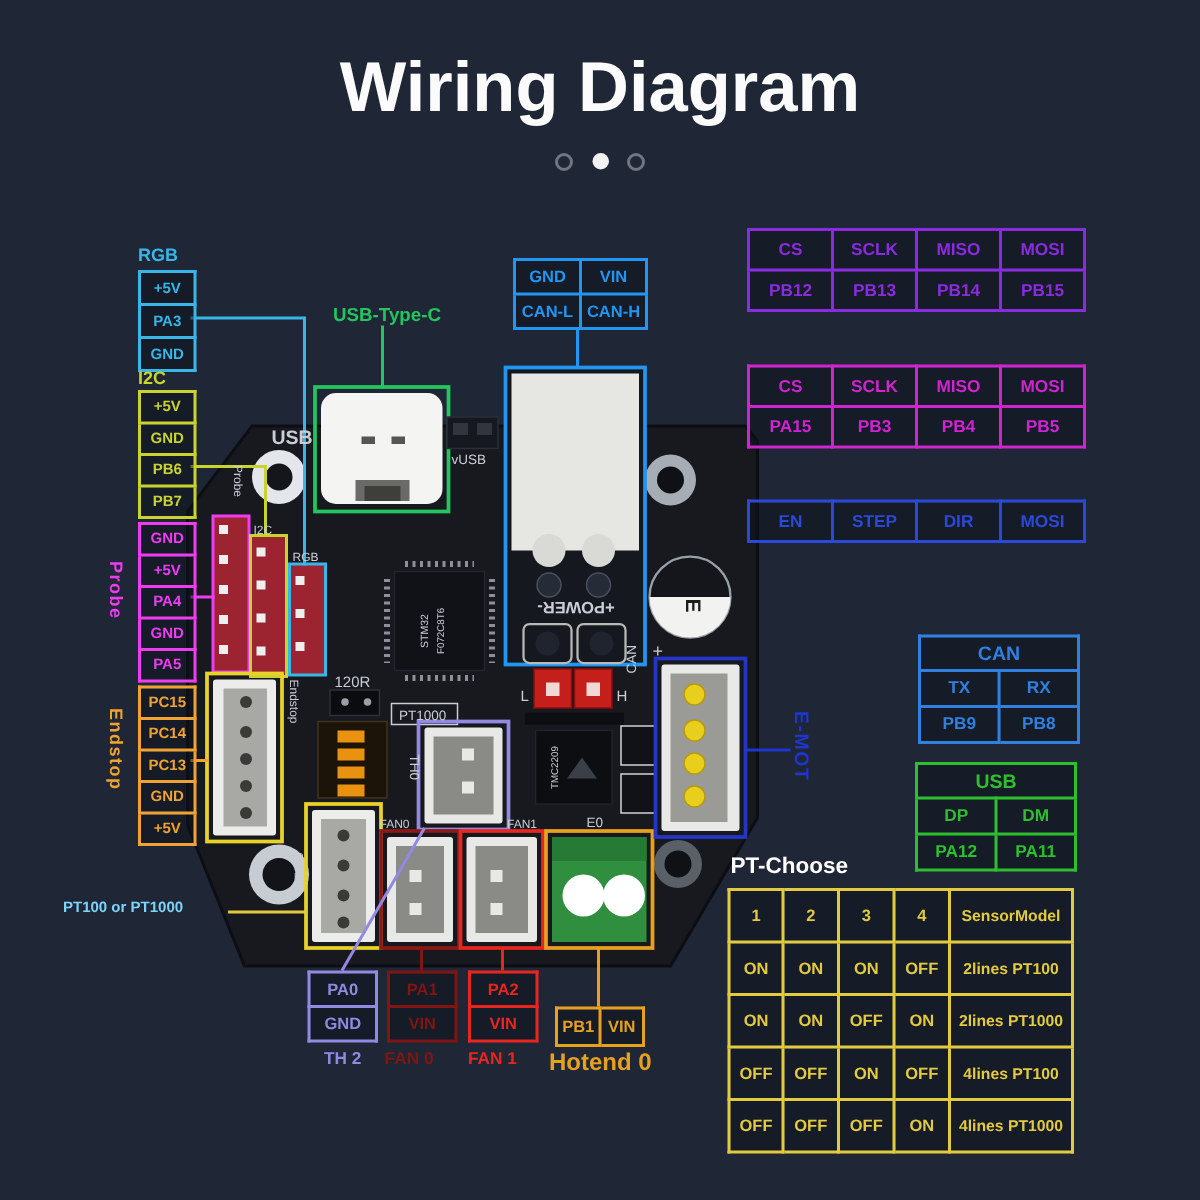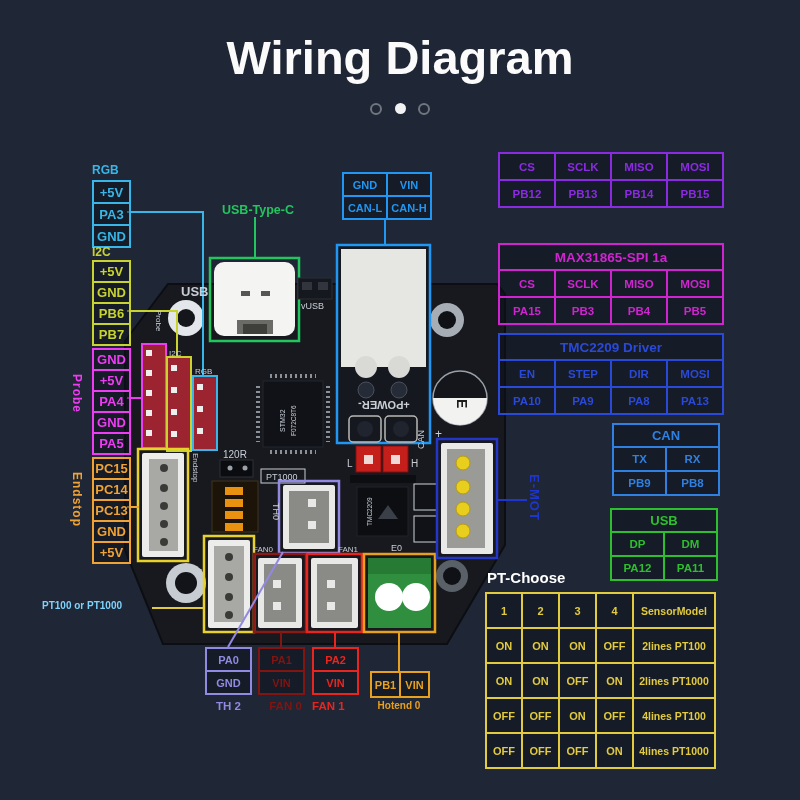--- a/index.html
+++ b/index.html
@@ -13,21 +13,21 @@
   .dot{display:inline-block;width:8px;height:8px;border-radius:50%;border:2px solid #70757f;
        margin:0 4px;vertical-align:middle;background:transparent;}
   .dot.active{width:11px;height:11px;border:none;background:#f2f2f2;}
   .lbl{position:absolute;z-index:3;font-weight:700;white-space:nowrap;}
   .vl{position:absolute;z-index:3;font-weight:700;writing-mode:vertical-rl;letter-spacing:1px;}
   table.t{position:absolute;z-index:3;border-collapse:collapse;table-layout:fixed;
           text-align:center;font-weight:700;}
   table.t td{border:2px solid var(--c);color:var(--c);background:rgba(12,16,26,.5);
              padding:0;overflow:hidden;white-space:nowrap;}
   
-  .t-l{font-size:13px;}
+  .t-l{font-size:10px;}
   .t-l td{width:35px;height:19px;}
   .t-rgb td{height:20px;}
   
   .t-pow{font-size:11px;}
   .t-pow td{width:42px;height:21px;color:#d6e9ff;}
   
   .t-r4{font-size:11.5px;}
   .t-r4 td{width:54px;height:25px;}
   .t-r4 .ttl{font-size:13.5px;height:24px;}
   
@@ -380,23 +380,20 @@
     </table>
 
   <table class="t t-r4" style="left:498px;top:243px;--c:#d024d0">
     <colgroup>
         <col style="width:54px">
         <col style="width:54px">
         <col style="width:54px">
         <col style="width:54px">
       </colgroup>
     <tbody>
-        <tr>
-          <td colspan="4" class="ttl">MAX31865-SPI 1a</td>
-        </tr>
     <tr>
       <td>CS</td>
       <td>SCLK</td>
       <td>MISO</td>
       <td>MOSI</td>
     </tr>
     <tr>
       <td>PA15</td>
       <td>PB3</td>
       <td>PB4</td>
@@ -406,34 +403,25 @@
     </table>
 
   <table class="t t-r4" style="left:498px;top:333px;--c:#2b49d8">
     <colgroup>
         <col style="width:54px">
         <col style="width:54px">
         <col style="width:54px">
         <col style="width:54px">
       </colgroup>
     <tbody>
-        <tr>
-          <td colspan="4" class="ttl">TMC2209 Driver</td>
-        </tr>
     <tr>
       <td>EN</td>
       <td>STEP</td>
       <td>DIR</td>
       <td>MOSI</td>
-    </tr>
-    <tr>
-      <td>PA10</td>
-      <td>PA9</td>
-      <td>PA8</td>
-      <td>PA13</td>
     </tr>
   </tbody>
     </table>
 
   <table class="t t-r2" style="left:612px;top:423px;--c:#2f80e0">
     <colgroup>
         <col style="width:51px">
         <col style="width:51px">
       </colgroup>
     <tbody>
@@ -536,21 +524,21 @@
   <table class="t t-b" style="left:258px;top:647px;--c:#801512">
     <tbody>
         <tr>
           <td>PA1</td>
         </tr>
     <tr>
           <td>VIN</td>
         </tr>
   </tbody>
     </table>
-  <div class="lbl" style="left:262px;top:700px;width:47px;text-align:center;font-size:11.5px;font-weight:700;color:#801512">FAN 0</div>
+  <div class="lbl" style="left:242px;top:700px;width:47px;text-align:right;font-size:11.5px;font-weight:700;color:#801512">FAN 0</div>
 
   <table class="t t-b" style="left:312px;top:647px;--c:#e8261f">
     <tbody>
         <tr>
           <td>PA2</td>
         </tr>
     <tr>
           <td>VIN</td>
         </tr>
   </tbody>
@@ -562,15 +550,15 @@
         <col style="width:27px">
         <col style="width:27px">
       </colgroup>
     <tbody>
         <tr>
       <td style="width:27px">PB1</td>
       <td style="width:27px">VIN</td>
     </tr>
   </tbody>
     </table>
-  <div class="lbl" style="left:366px;top:700px;width:66px;text-align:center;font-size:10px;font-weight:700;color:#e8a01f">Hotend 0</div>
+  <div class="lbl" style="left:366px;top:700px;width:66px;text-align:center;font-size:16px;font-weight:700;color:#e8a01f">Hotend 0</div>
 
 </div>
 
 </body></html>

